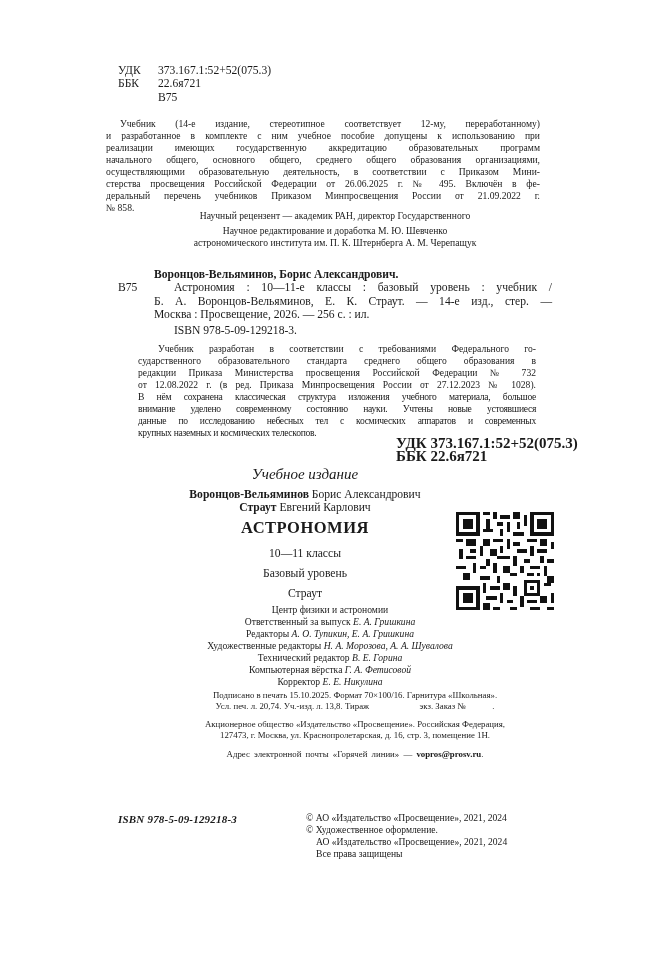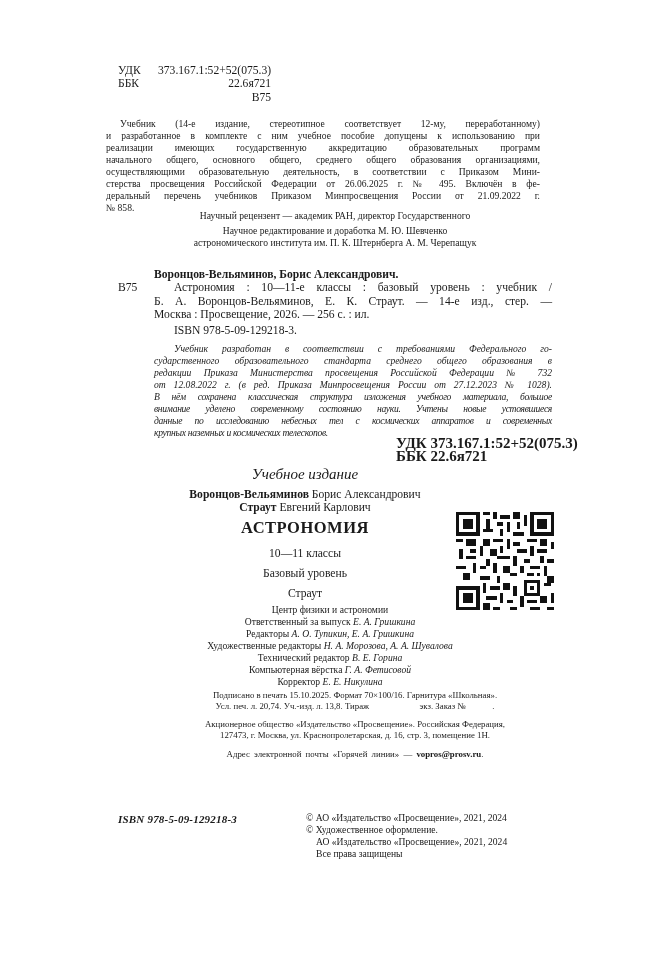--- a/index.html
+++ b/index.html
@@ -14,37 +14,37 @@
     .t9 { font-size: 9.6px; line-height: 12px; }
     .t8 { font-size: 8.8px; line-height: 11px; }
     .center { text-align: center; }
     .bold { font-weight: bold; }
     .ital { font-style: italic; }
     .line { white-space: nowrap; display: block; }
     .jline { display: block; text-align: justify; text-align-last: justify; white-space: nowrap; }
 
     
     #cls { left: 118px; top: 64px; }
-    #cls .row { display: flex; justify-content: space-between; }
+    #cls .row { display: flex; }
     #cls .lab { width: 40px; }
 
     
     #approval { left: 106px; top: 118px; width: 434px; }
 
     
     #reviewer { left: 150px; top: 210px; width: 370px; }
 
     
     #bib { left: 118px; top: 268px; width: 434px; }
     #bib .author { padding-left: 36px; }
     #bib .entry { padding-left: 36px; position: relative; }
     #bib .code { position: absolute; left: 0; top: 0; }
 
     
-    #annot { left: 154px; top: 343px; width: 398px; font-style: italic; }
+    #annot { left: 138px; top: 343px; width: 398px; }
     #annot-codes { left: 396px; top: 437px; }
 
     
     #title-block { left: 150px; top: 468px; width: 310px; }
     .big-title { font-size: 16.5px; letter-spacing: 0.5px; line-height: 22px; }
 
     
     #qr { left: 456px; top: 512px; width: 98px; height: 98px; }
 
     

